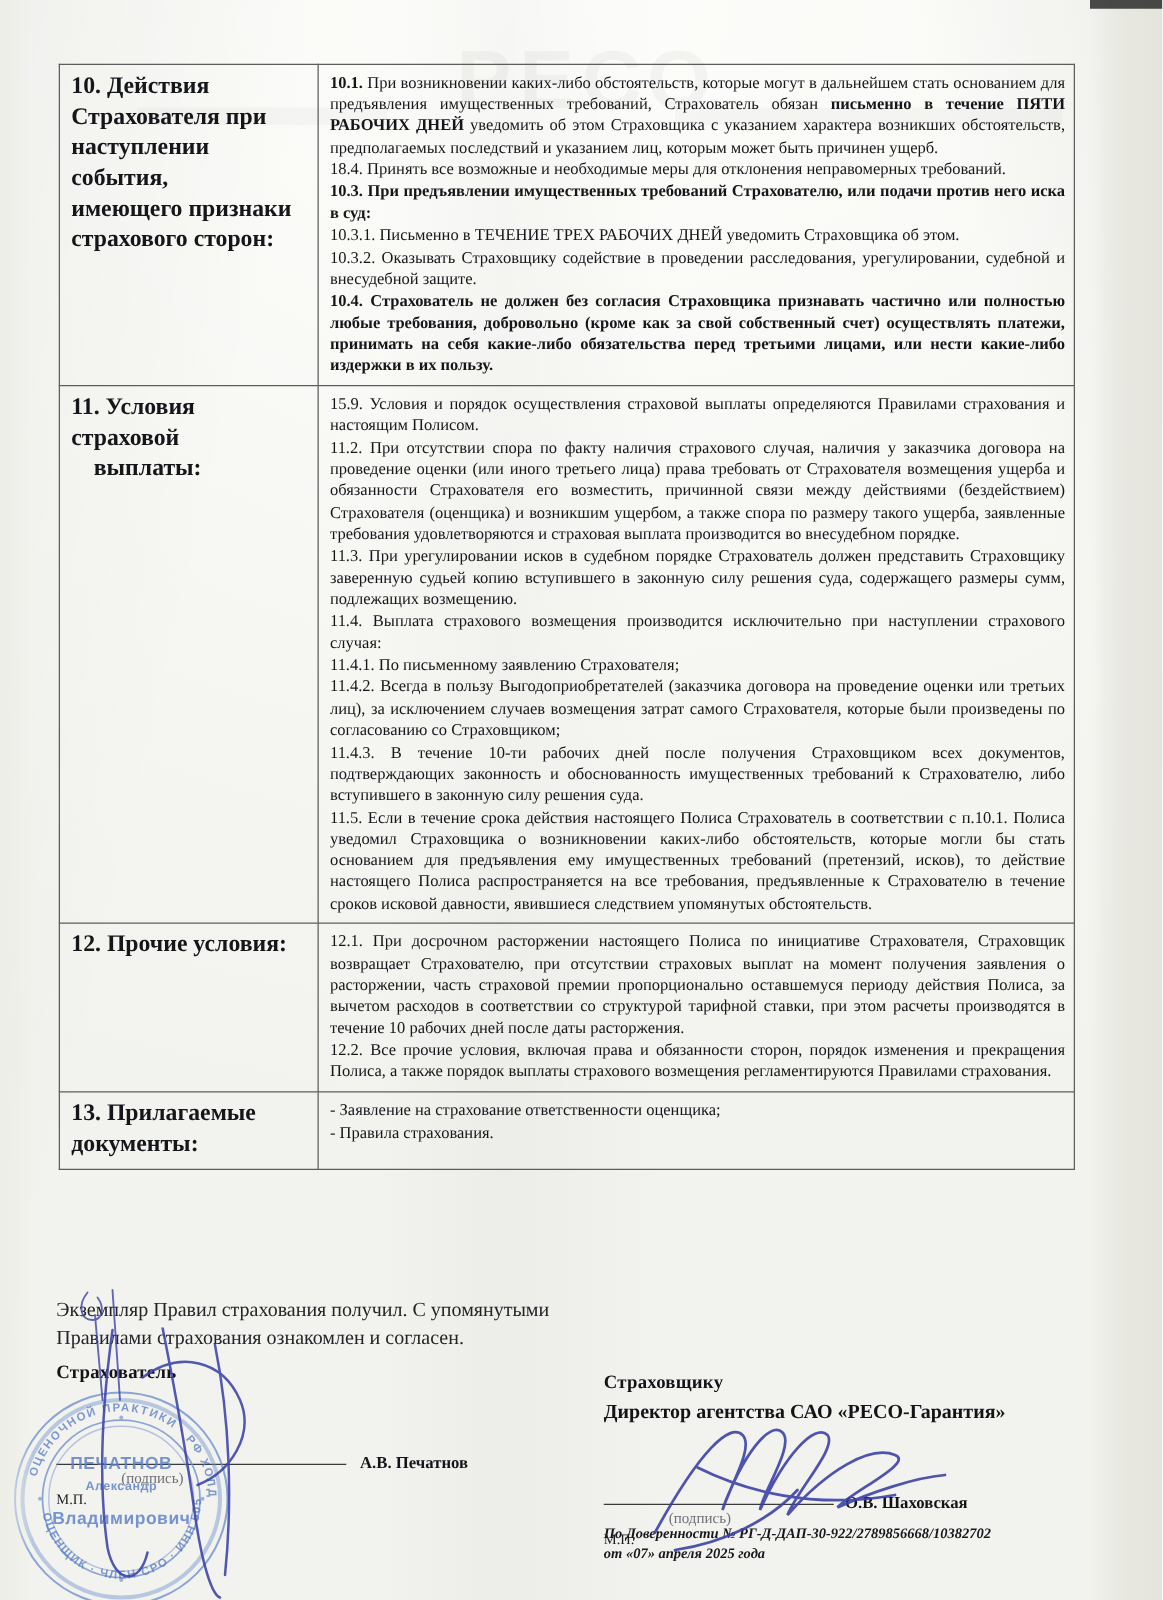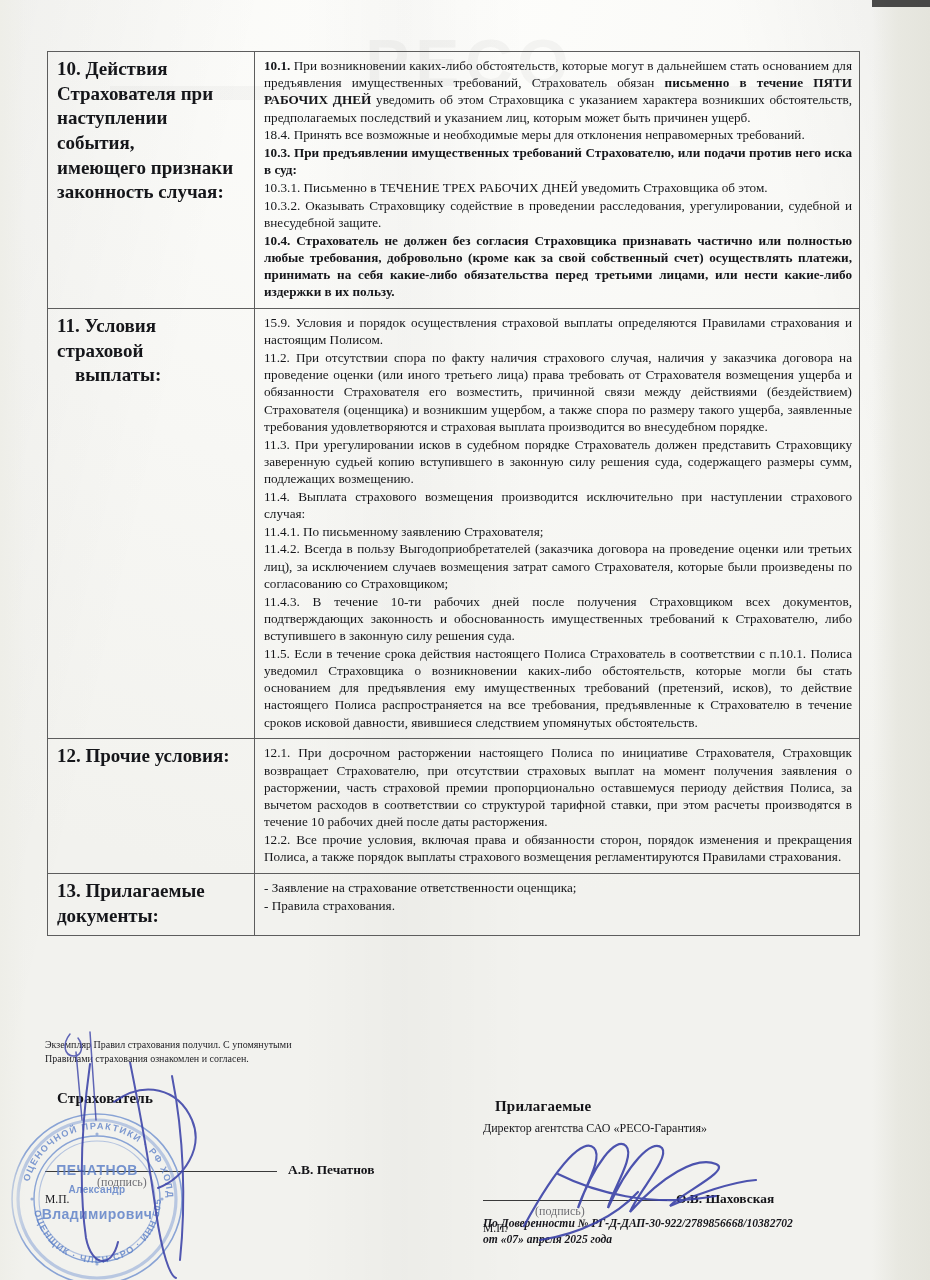--- a/index.html
+++ b/index.html
@@ -123,21 +123,21 @@
 
   
   #contract-table td { color: #15161a; }
 
   
   #ack {
     position: absolute;
     left: 45px;
     top: 1038px;
     width: 420px;
-    font-size: 10px;
+    font-size: 16px;
     line-height: 1.35;
     color: #242428;
     text-align: justify;
   }
 
   
   #sig-left {
     position: absolute;
     left: 45px;
     top: 1090px;
@@ -146,26 +146,26 @@
   #sig-right {
     position: absolute;
     left: 483px;
     top: 1098px;
     width: 410px;
   }
   .sig-role {
     font-size: 15px;
     font-weight: 700;
     letter-spacing: .2px;
-    margin: 0 0 6px 12px;
+    margin: 0 0 6px 0;
     color: #141418;
   }
   .sig-org {
-    font-size: 12px;
-    font-weight: 400;
+    font-size: 16px;
+    font-weight: 700;
     margin: 0;
     color: #141418;
   }
 
   .sig-line-row {
     position: relative;
     margin-top: 46px;
     height: 34px;
   }
   .sig-rule {
@@ -260,21 +260,21 @@
 
   <table id="contract-table">
     <tbody>
 
       <tr>
         <td class="col-label">
           <span>10. Действия</span><br>
           <span>Страхователя при</span><br>
           <span>наступлении события,</span><br>
           <span>имеющего признаки</span><br>
-          <span>законность случая:</span>
+          <span>страхового сторон:</span>
         </td>
         <td class="col-body">
           <p><span class="b">10.1. </span><span>При возникновении каких-либо обстоятельств, которые могут в дальнейшем стать основанием для предъявления имущественных требований, Страхователь обязан </span><span class="b">письменно в течение ПЯТИ РАБОЧИХ ДНЕЙ </span><span>уведомить об этом Страховщика с указанием характера возникших обстоятельств, предполагаемых последствий и указанием лиц, которым может быть причинен ущерб.</span></p>
           <p><span>18.4. Принять все возможные и необходимые меры для отклонения неправомерных требований.</span></p>
           <p><span class="b">10.3. При предъявлении имущественных требований Страхователю, или подачи против него иска в суд:</span></p>
           <p><span>10.3.1. Письменно в ТЕЧЕНИЕ ТРЕХ РАБОЧИХ ДНЕЙ уведомить Страховщика об этом.</span></p>
           <p><span>10.3.2. Оказывать Страховщику содействие в проведении расследования, урегулировании, судебной и внесудебной защите.</span></p>
           <p><span class="b">10.4. Страхователь не должен без согласия Страховщика признавать частично или полностью любые требования, добровольно (кроме как за свой собственный счет) осуществлять платежи, принимать на себя какие-либо обязательства перед третьими лицами, или нести какие-либо издержки в их пользу.</span></p>
         </td>
       </tr>
@@ -329,21 +329,21 @@
     <p class="sig-role">Страхователь</p>
     <div class="sig-line-row">
       <div class="sig-rule"></div>
       <div class="sig-mp">М.П.</div>
       <div class="sig-podpis">(подпись)</div>
       <div class="sig-name">А.В. Печатнов</div>
     </div>
   </div>
 
   <div id="sig-right">
-    <p class="sig-role">Прилагаемые</p>
+    <p class="sig-role">Страховщику</p>
     <p class="sig-org">Директор агентства САО «РЕСО-Гарантия»</p>
     <div class="sig-line-row">
       <div class="sig-rule"></div>
       <div class="sig-mp">М.П.</div>
       <div class="sig-podpis">(подпись)</div>
       <div class="sig-name">О.В. Шаховская</div>
     </div>
     <div id="poa">
       <span>По Доверенности № РГ-Д-ДАП-30-922/2789856668/10382702</span>
       <span>от «07» апреля 2025 года</span>

